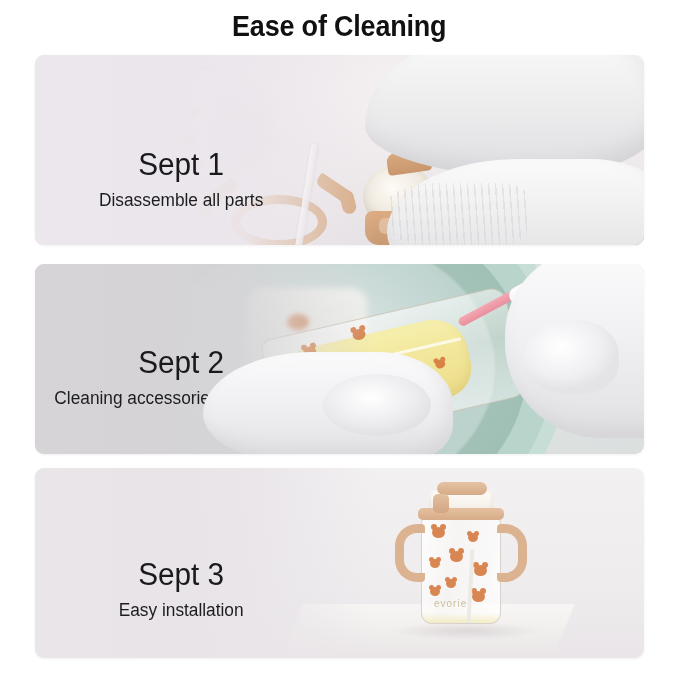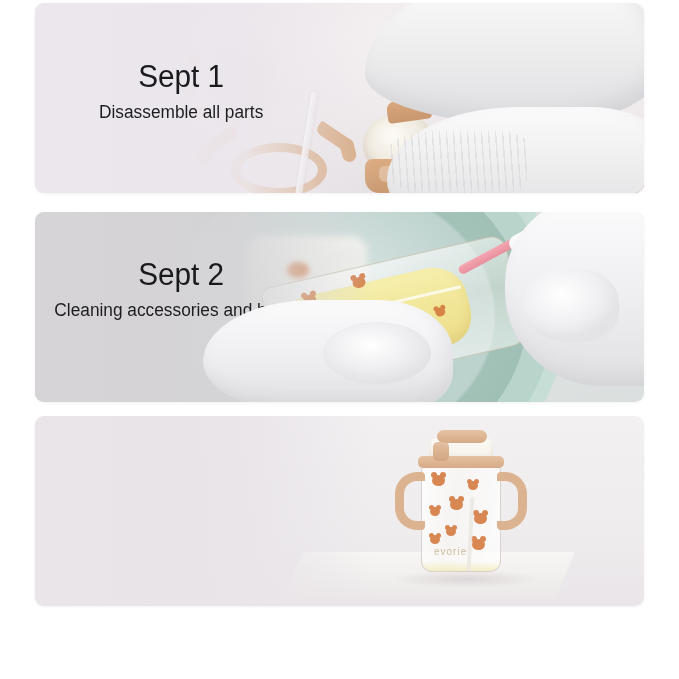--- a/index.html
+++ b/index.html
@@ -83,20 +83,21 @@
     background: linear-gradient(to right, #e9e5e9 0%, #e8e4e8 44%, rgba(233,229,233,0.92) 64%, rgba(235,231,235,0) 100%);
   }
 
   .panel-text {
     position: absolute;
     z-index: 8;
     left: 0;
     width: 48%;
     text-align: center;
     color: #17161a;
+    margin-top: 36px;
   }
   .panel-1 .panel-text { top: 57px; }
   .panel-2 .panel-text { top: 46px; }
   .panel-3 .panel-text { top: 54px; }
 
   .step-label {
     font-size: 31px;
     font-weight: 400;
     line-height: 1.1;
     color: #1a1a1d;
@@ -552,20 +553,23 @@
     border-radius: 50%;
     background: radial-gradient(50% 50% at 50% 50%, rgba(160,152,155,0.26) 0%, rgba(190,183,186,0) 100%);
     z-index: 3;
   }
 </style>
 </head>
 <body>
 
 <div class="infographic">
 
+  <div class="title-bar">
+    <div class="page-title">Ease of Cleaning</div>
+  </div>
 
   <div class="panels">
 
     <div class="panel panel-1">
       <div class="panel-bg scene1">
         <div class="s1-counter"></div>
         <div class="s1-jar-shadow"></div>
 
         <div class="s1-jar">
           <span class="bear" style="left:16px;  top:22px;"></span>
@@ -660,16 +664,20 @@
           </div>
 
           <div class="s3-collar"></div>
           <div class="s3-cap"></div>
           <div class="s3-latch"></div>
           <div class="s3-clip"></div>
         </div>
       </div>
 
       <div class="text-plate"></div>
+      <div class="panel-text">
+        <div class="step-label">Sept 3</div>
+        <div class="step-desc">Easy installation</div>
+      </div>
     </div>
 
   </div>
 </div>
 
 </body></html>

